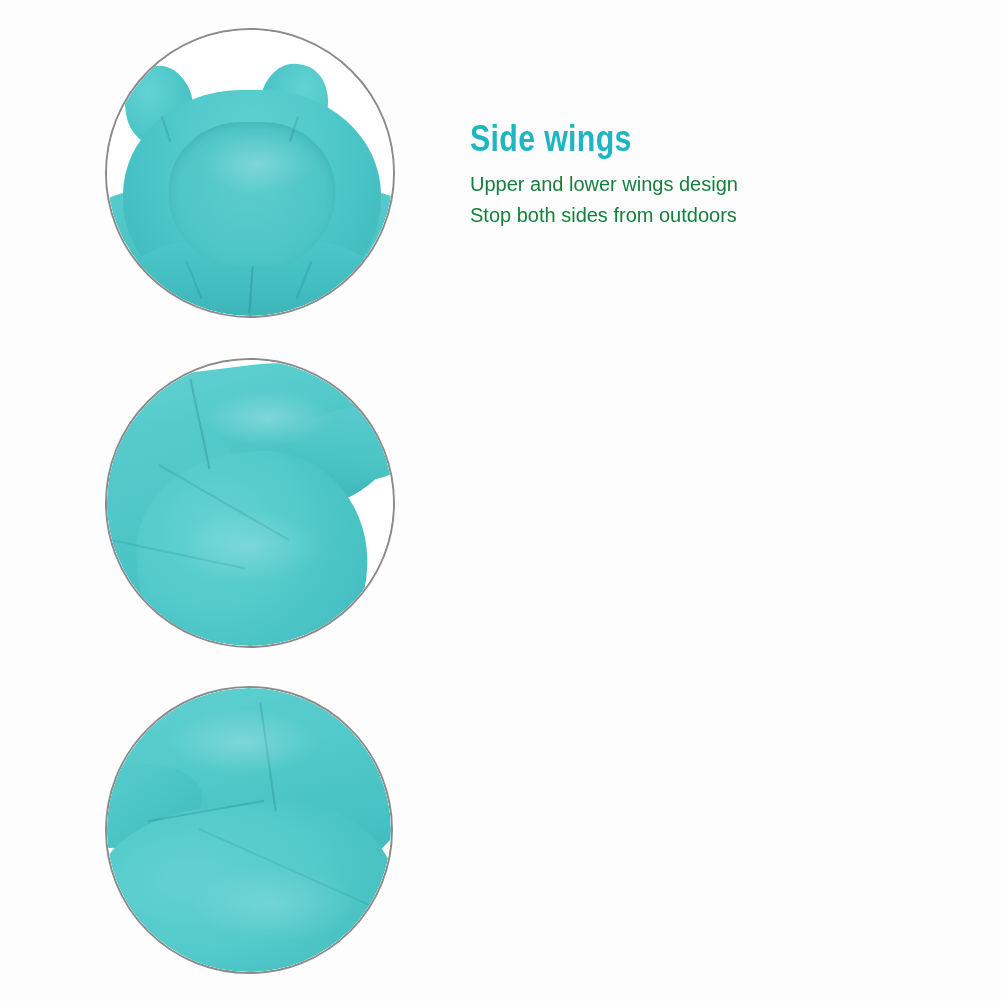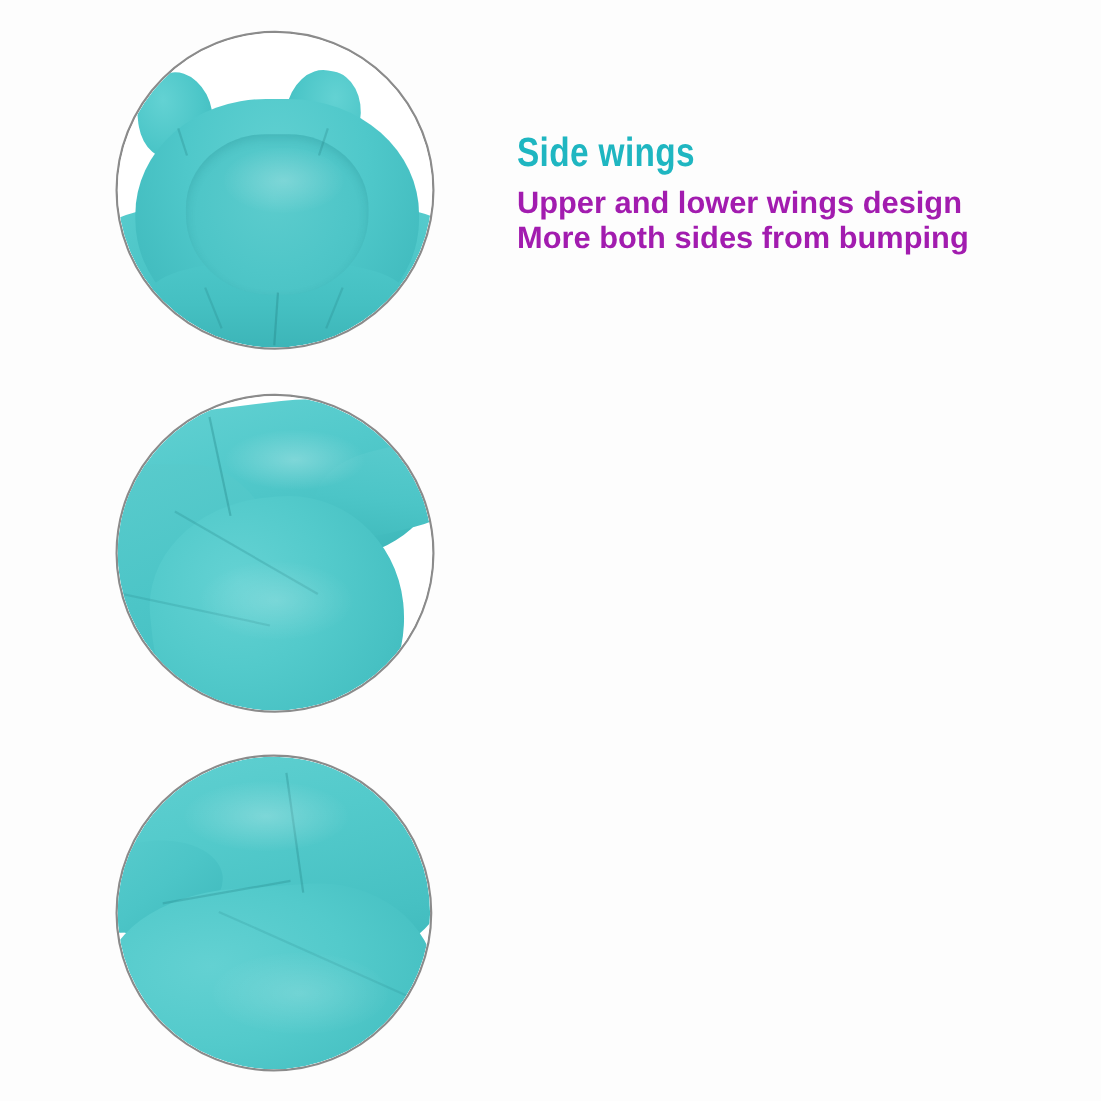--- a/index.html
+++ b/index.html
@@ -48,26 +48,26 @@
     line-height:42px;
     font-weight:bold;
     font-family:"Liberation Sans Narrow","Liberation Sans","DejaVu Sans Condensed",sans-serif;
     transform:scaleX(.82);
     transform-origin:left center;
     letter-spacing:.4px;
     white-space:nowrap;
     margin:0 0 9px 0;
   }
   .body-line{
-    color:#a21caf;
-    font-size:28px;
+    color:#15803d;
+    font-size:20px;
     line-height:31px;
     white-space:nowrap;
     margin:0;
-    font-weight:bold;
+    font-weight:normal;
   }
 </style>
 </head>
 <body>
 
 <div class="page">
 
   <div class="feature feature-1">
 
     <div class="photo-frame" style="left:105px;top:28px;width:290px;height:290px;">
@@ -108,21 +108,21 @@
           <div style="position:absolute;left:186px;top:86px;width:2px;height:26px;background:rgba(30,120,124,.25);transform:rotate(18deg);"></div>
 
           <div class="hl" style="left:96px;top:104px;width:110px;height:60px;background:radial-gradient(ellipse at 50% 50%,rgba(255,255,255,.22) 0%,rgba(255,255,255,0) 72%);"></div>
         </div>
       </div>
     </div>
 
     <div class="text-block" style="top:118px;">
       <p class="heading">Side wings</p>
       <p class="body-line">Upper and lower wings design</p>
-      <p class="body-line">More both sides from bumping</p>
+      <p class="body-line">Stop both sides from outdoors</p>
     </div>
   </div>
 
   <div class="feature feature-2">
 
     <div class="photo-frame" style="left:105px;top:23px;width:290px;height:290px;">
       <div class="photo-clip">
         <div class="photo-art">
 
           <div class="mat" style="left:-40px;top:8px;width:330px;height:150px;border-radius:42% 40% 30% 34%/48% 52% 46% 42%;

